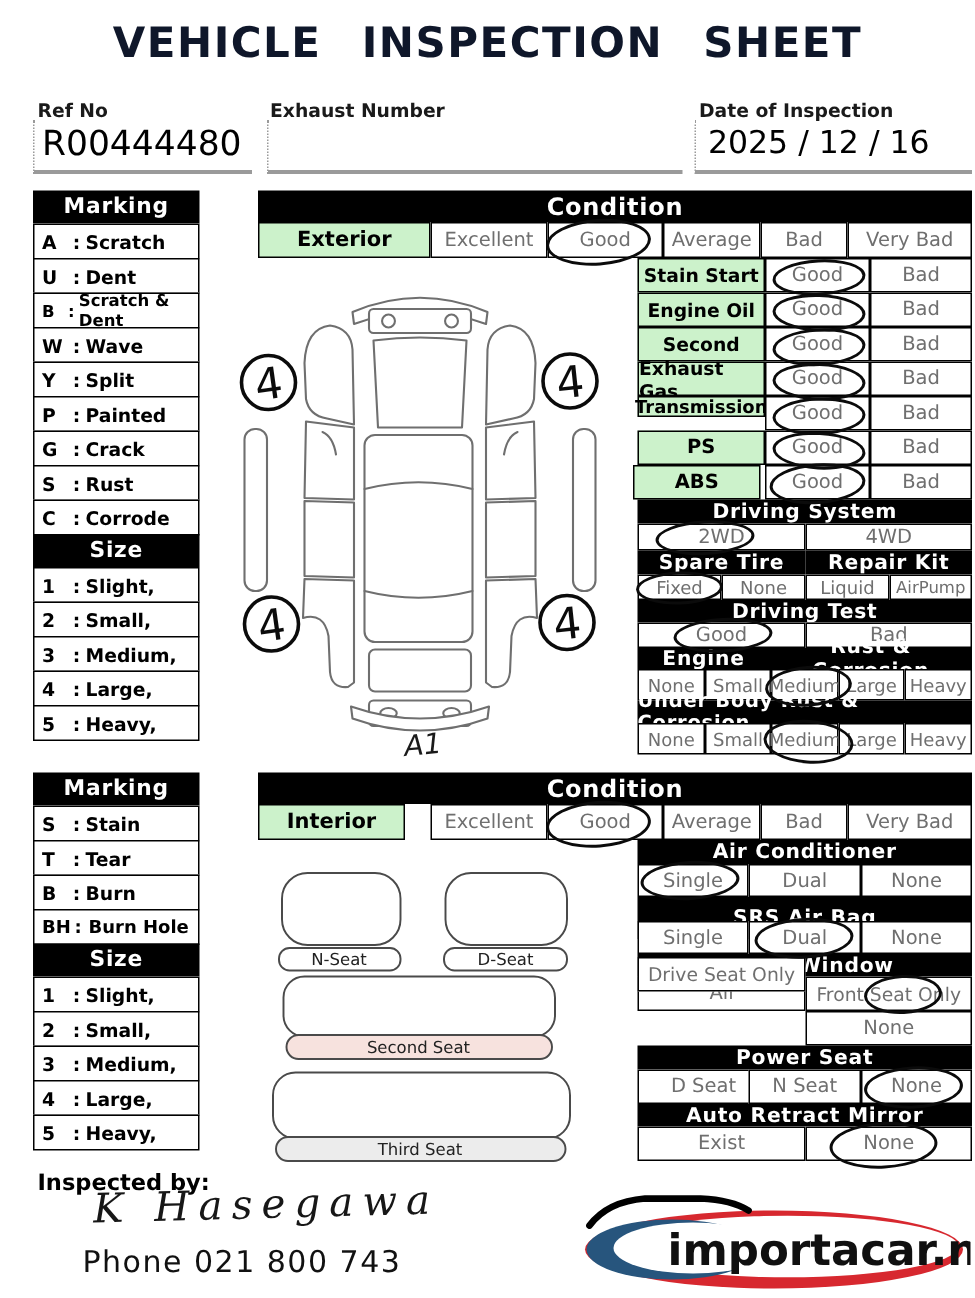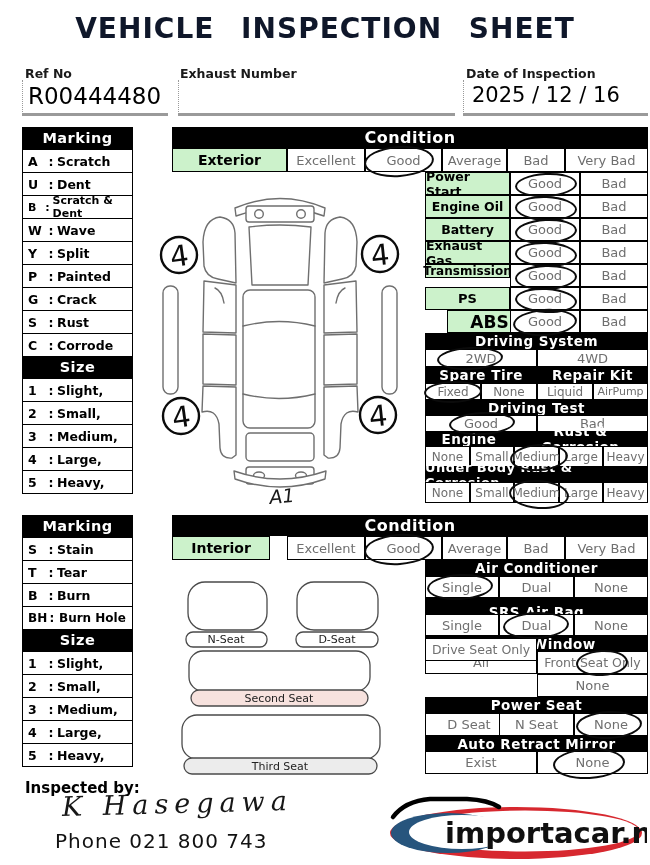--- a/index.html
+++ b/index.html
@@ -145,45 +145,45 @@
   </div>
 
 <div class="bar" style="left:172px;top:127px;width:476px;height:21px;font-size:16px">Condition</div>
 <div class="cell green" style="left:172px;top:148px;width:115px;height:24px;font-size:14px">Exterior</div>
 <div class="cell opt" style="left:287px;top:148px;width:78px;height:24px">Excellent</div>
 <div class="cell opt" style="left:365px;top:148px;width:77px;height:24px">Good</div>
 <div class="cell opt" style="left:442px;top:148px;width:65px;height:24px">Average</div>
 <div class="cell opt" style="left:507px;top:148px;width:58px;height:24px">Bad</div>
 <div class="cell opt" style="left:565px;top:148px;width:83px;height:24px">Very Bad</div>
 
-<div class="cell green" style="left:425px;top:172px;width:85px;height:23px;font-size:12.5px">Power Start</div>
+<div class="cell green" style="left:425px;top:172px;width:85px;height:23px;font-size:12.5px">Stain Start</div>
 <div class="cell opt" style="left:510px;top:172px;width:70px;height:23px">Good</div>
 <div class="cell opt" style="left:580px;top:172px;width:68px;height:23px">Bad</div>
 
 <div class="cell green" style="left:425px;top:195px;width:85px;height:23px;font-size:12.5px">Engine Oil</div>
 <div class="cell opt" style="left:510px;top:195px;width:70px;height:23px">Good</div>
 <div class="cell opt" style="left:580px;top:195px;width:68px;height:23px">Bad</div>
 
-<div class="cell green" style="left:425px;top:218px;width:85px;height:23px;font-size:12.5px">Battery</div>
+<div class="cell green" style="left:425px;top:218px;width:85px;height:23px;font-size:12.5px">Second</div>
 <div class="cell opt" style="left:510px;top:218px;width:70px;height:23px">Good</div>
 <div class="cell opt" style="left:580px;top:218px;width:68px;height:23px">Bad</div>
 
 <div class="cell green" style="left:425px;top:241px;width:85px;height:23px;font-size:12.5px">Exhaust Gas</div>
 <div class="cell opt" style="left:510px;top:241px;width:70px;height:23px">Good</div>
 <div class="cell opt" style="left:580px;top:241px;width:68px;height:23px">Bad</div>
 
 <div class="cell green" style="left:425px;top:264px;width:85px;height:14px;font-size:12px">Transmission</div>
 <div class="cell opt" style="left:510px;top:264px;width:70px;height:23px">Good</div>
 <div class="cell opt" style="left:580px;top:264px;width:68px;height:23px">Bad</div>
 
 <div class="cell green" style="left:425px;top:287px;width:85px;height:23px;font-size:13px">PS</div>
 <div class="cell opt" style="left:510px;top:287px;width:70px;height:23px">Good</div>
 <div class="cell opt" style="left:580px;top:287px;width:68px;height:23px">Bad</div>
 
-<div class="cell green" style="left:447px;top:310px;width:85px;height:23px;font-size:17px">ABS</div>
+<div class="cell green" style="left:422px;top:310px;width:85px;height:23px;font-size:13px">ABS</div>
 <div class="cell opt" style="left:510px;top:310px;width:70px;height:23px">Good</div>
 <div class="cell opt" style="left:580px;top:310px;width:68px;height:23px">Bad</div>
 
 <div class="bar" style="left:425px;top:333px;width:223px;height:16px">Driving System</div>
 <div class="cell opt" style="left:425px;top:349px;width:112px;height:18px">2WD</div>
 <div class="cell opt" style="left:537px;top:349px;width:111px;height:18px">4WD</div>
 
 <div class="bar" style="left:425px;top:367px;width:112px;height:16px">Spare Tire</div>
 <div class="bar" style="left:537px;top:367px;width:111px;height:16px">Repair Kit</div>
 <div class="cell opt" style="left:425px;top:383px;width:56px;height:17px;font-size:12px">Fixed</div>

